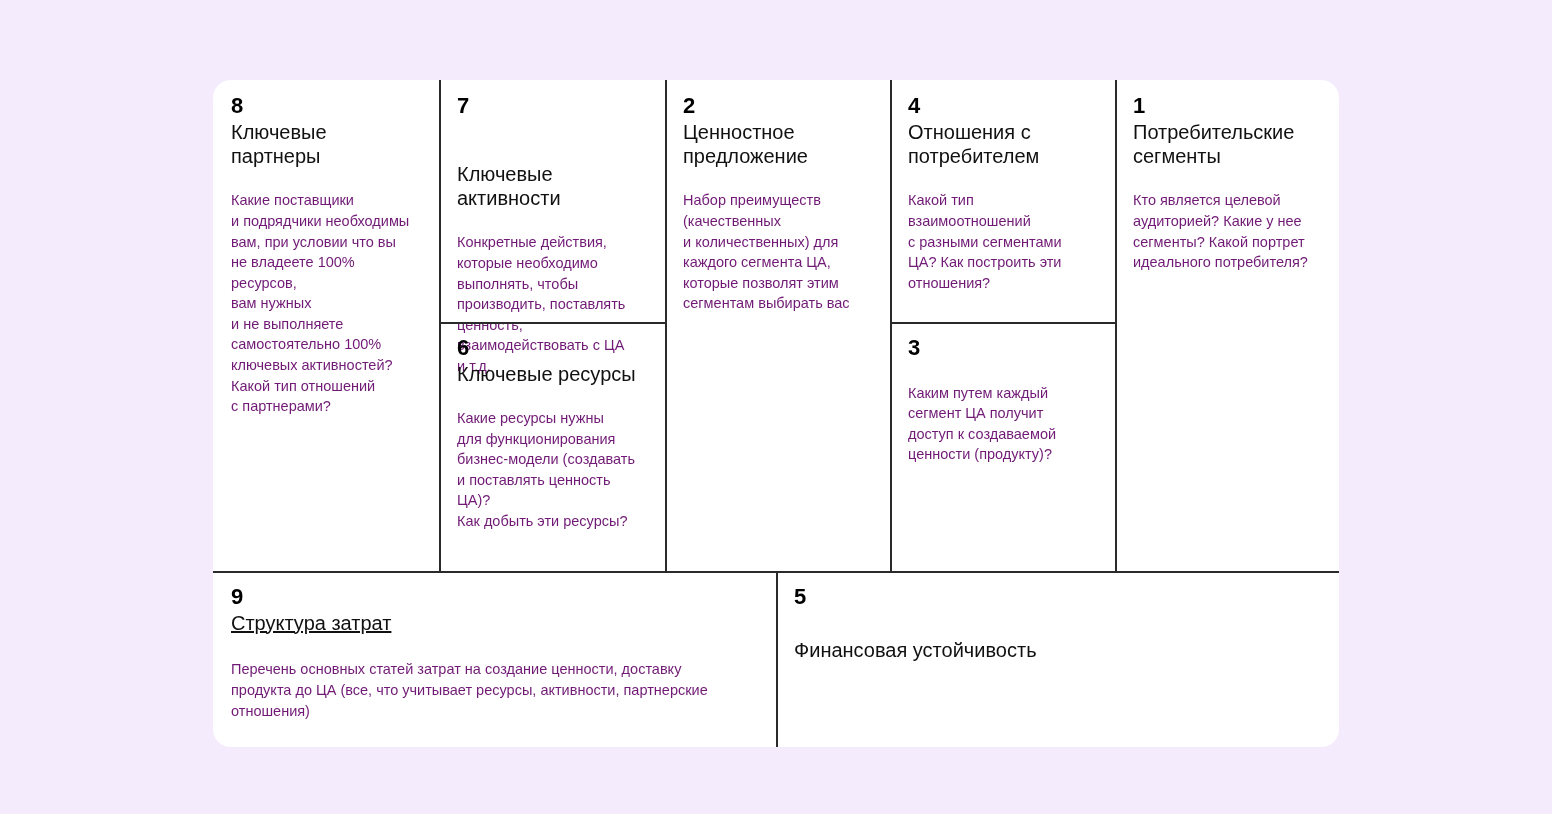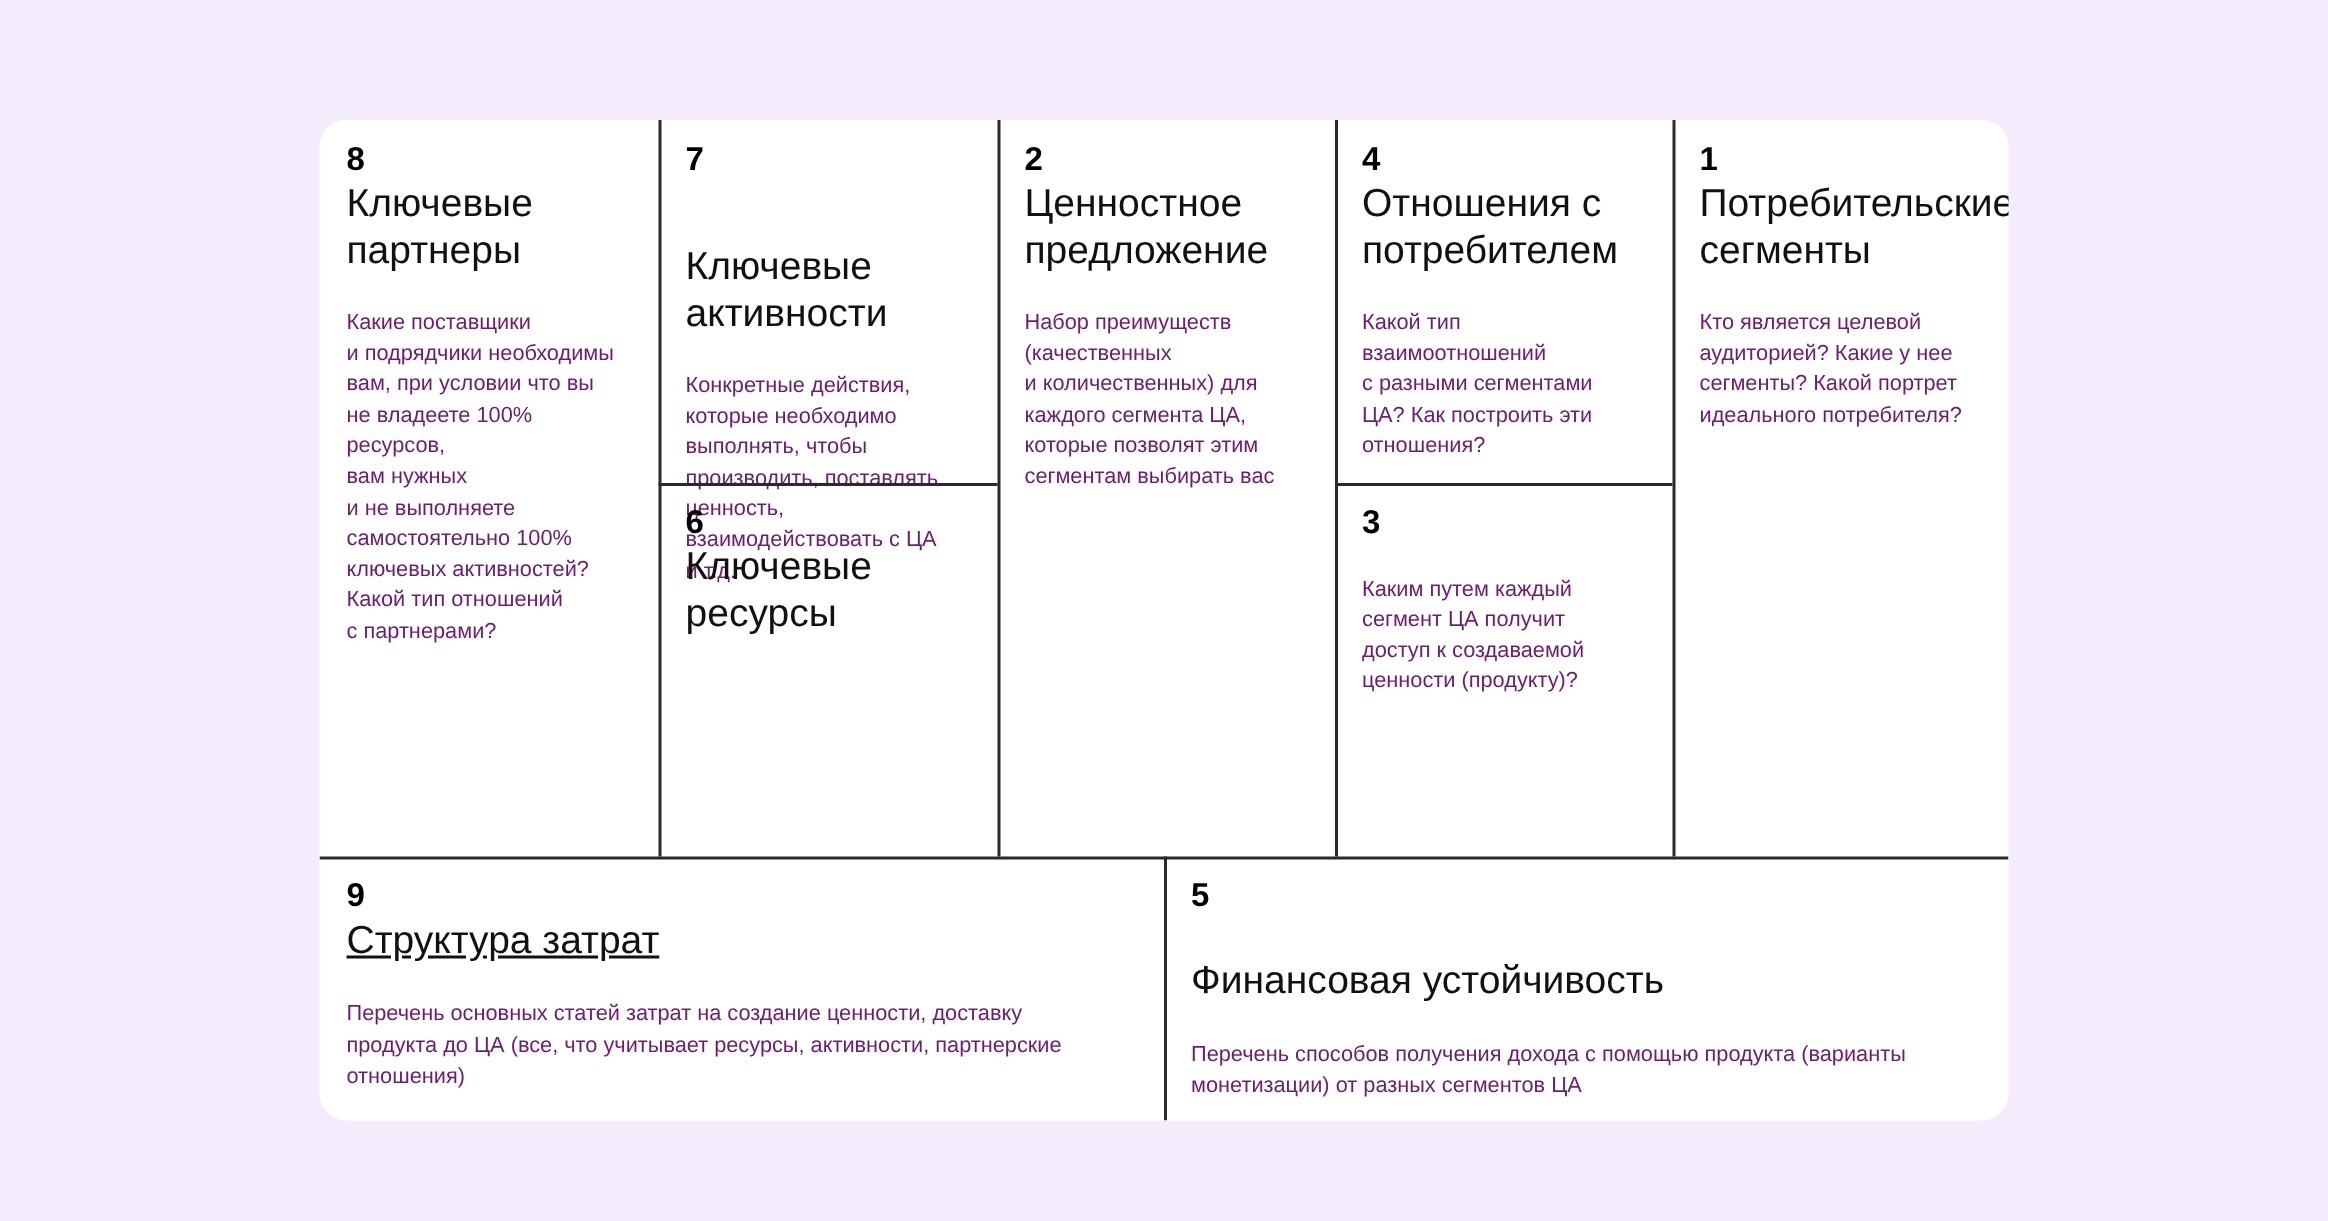--- a/index.html
+++ b/index.html
@@ -34,21 +34,21 @@
   }
   .cell .num {
     font-size: 22px;
     font-weight: bold;
     line-height: 1.12;
     color: #000000;
     margin: 0 0 1px 0;
     letter-spacing: 0px;
   }
   .cell .title {
-    font-size: 26px;
+    font-size: 20px;
     font-weight: 400;
     line-height: 1.22;
     color: #111111;
     margin: 0;
     letter-spacing: 0px;
   }
   .cell .body {
     font-size: 14.5px;
     font-weight: 400;
     line-height: 1.42;
@@ -99,20 +99,25 @@
 выполнять, чтобы
 производить, поставлять
 ценность,
 взаимодействовать с ЦА
 и т.д.</p>
   </div>
 
   <div class="cell" style="left:226px; top:242px; width:226px; height:249px;">
     <p class="num" style="white-space: pre-line;">6</p>
     <p class="title" style="white-space: pre-line;">Ключевые ресурсы</p>
+    <p class="body">Какие ресурсы нужны
+для функционирования
+бизнес-модели (создавать
+и поставлять ценность ЦА)?
+Как добыть эти ресурсы?</p>
   </div>
 
   <div class="cell" style="left:452px; top:0px; width:225px; height:491px;">
     <p class="num" style="white-space: pre-line;">2</p>
     <p class="title" style="white-space: pre-line;">Ценностное
 предложение</p>
     <p class="body">Набор преимуществ
 (качественных
 и количественных) для
 каждого сегмента ЦА,
@@ -153,22 +158,20 @@
     <p class="num" style="white-space: pre-line;">9</p>
     <p class="title" style="white-space: pre-line; text-decoration: underline;">Структура затрат</p>
     <p class="body">Перечень основных статей затрат на создание ценности, доставку
 продукта до ЦА (все, что учитывает ресурсы, активности, партнерские
 отношения)</p>
   </div>
 
   <div class="cell wide" style="left:563px; top:491px; width:563px; height:176px;">
     <p class="num" style="white-space: pre-line;">5</p>
     <p class="title" style="white-space: pre-line; margin-top: 28px;">Финансовая устойчивость</p>
-    <p class="body">Перечень способов получения дохода с помощью продукта (варианты
-монетизации) от разных сегментов ЦА</p>
   </div>
 
   <div class="divider v" style="left:226px; top:0px; height:491px;"></div>
   <div class="divider v" style="left:452px; top:0px; height:491px;"></div>
   <div class="divider v" style="left:677px; top:0px; height:491px;"></div>
   <div class="divider v" style="left:902px; top:0px; height:491px;"></div>
 
   <div class="divider h" style="left:226px; top:242px; width:226px;"></div>
 
   <div class="divider h" style="left:677px; top:242px; width:225px;"></div>

